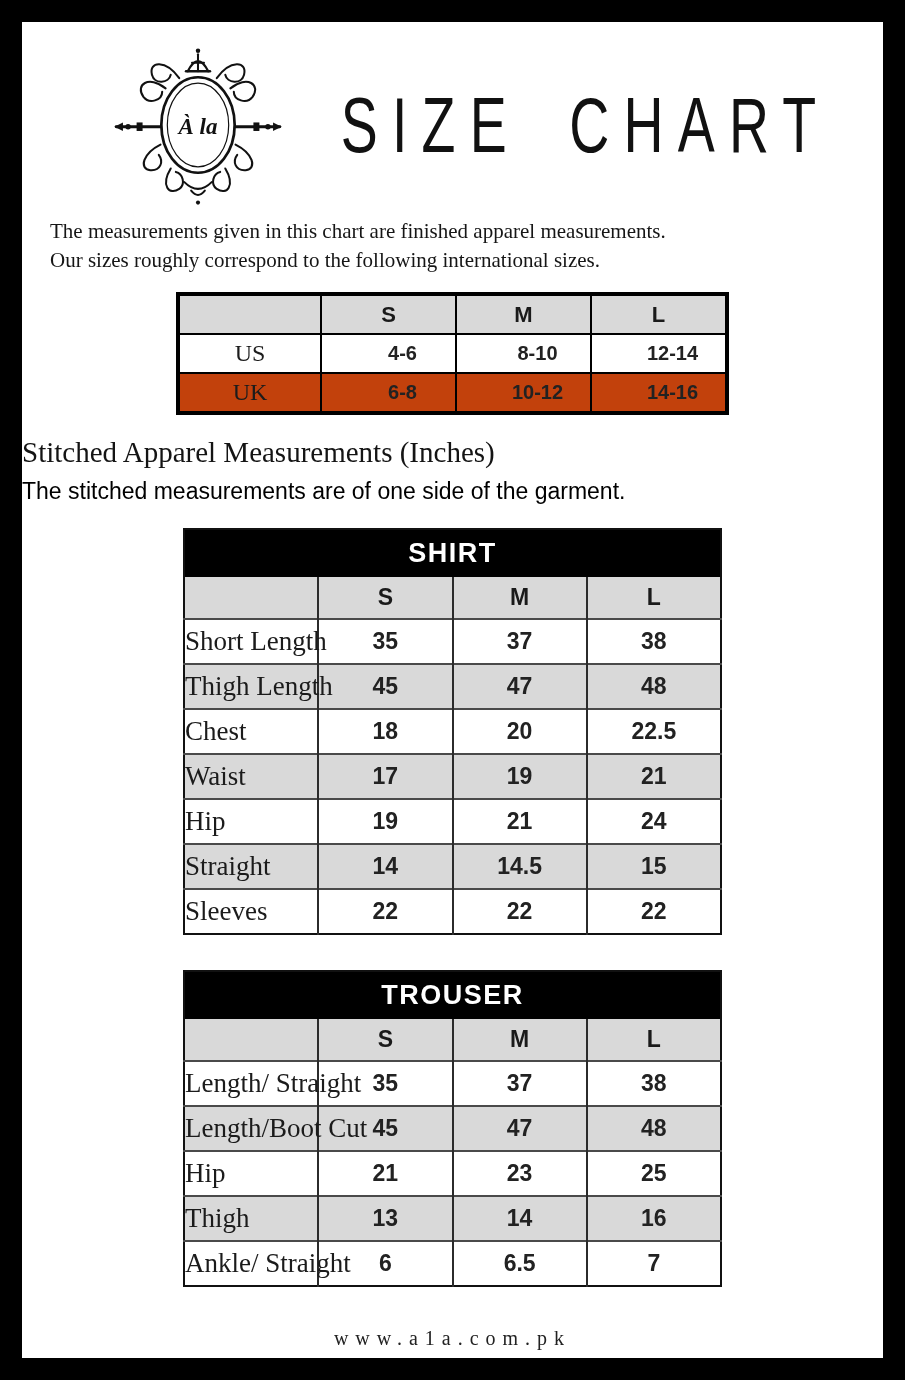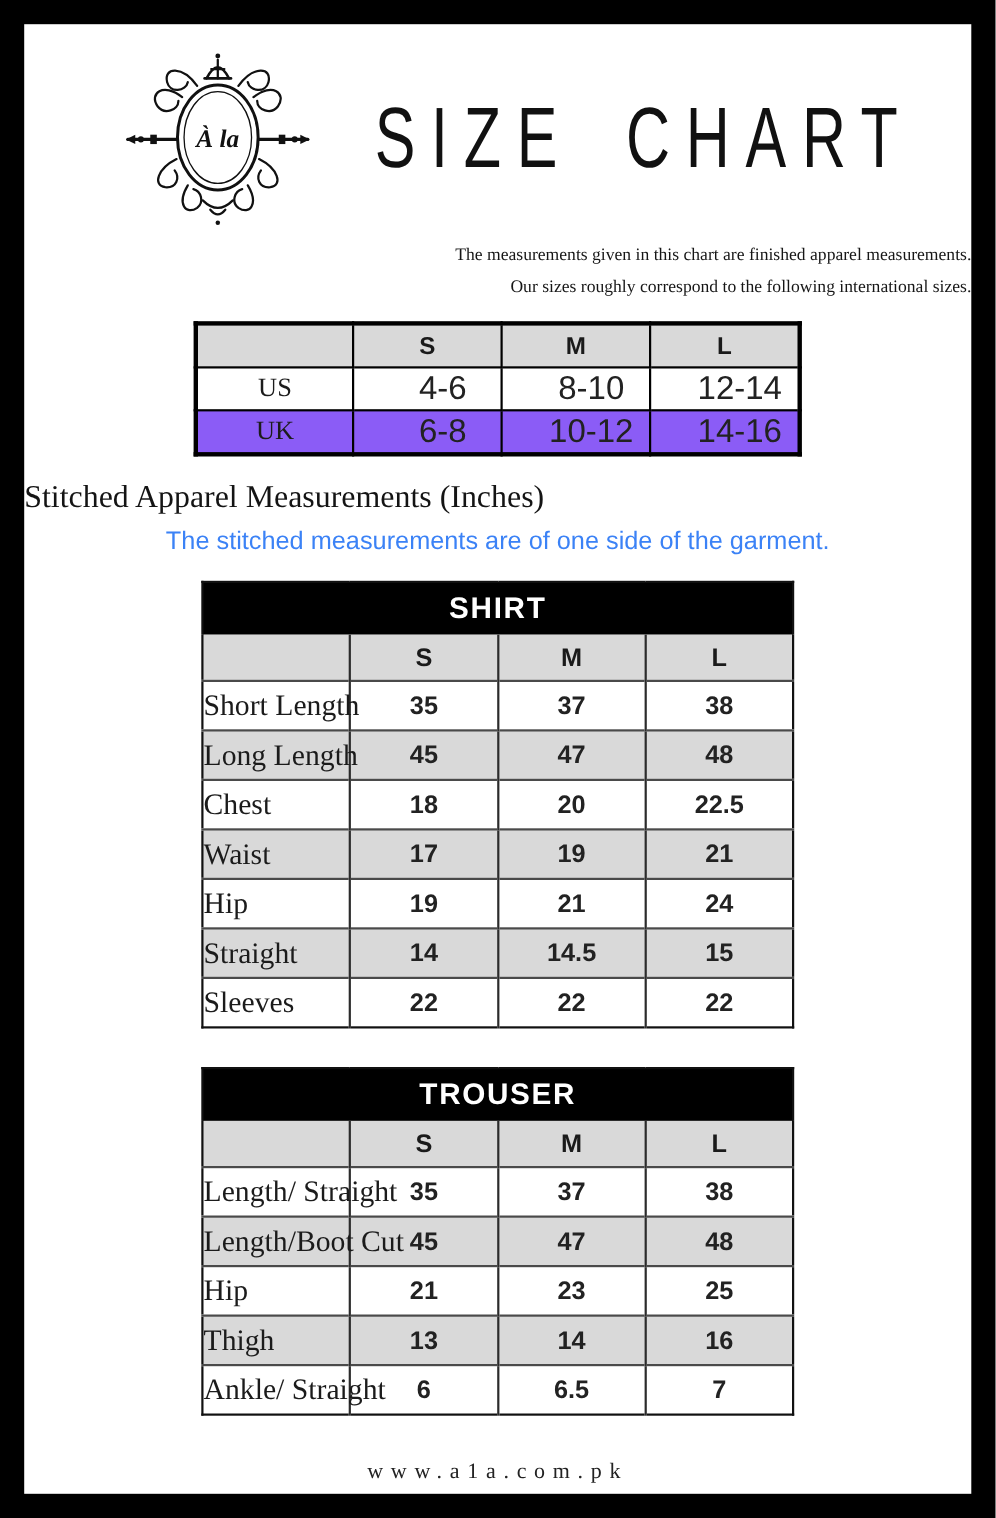--- a/index.html
+++ b/index.html
@@ -23,40 +23,40 @@
     font-size:66px;
     letter-spacing:17px;
     word-spacing:22px;
     color:#111;
     transform:scale(0.84,1.18);
     transform-origin:center;
     white-space:nowrap;
   }
 
   
-  .intro{margin-top:10px;text-align:right;font-size:16px;line-height:29px;color:#161616;}
+  .intro{margin-top:10px;text-align:left;font-size:21px;line-height:29px;color:#161616;padding-left:28px;}
 
   
   table{border-collapse:collapse;margin:0 auto;table-layout:fixed;}
   td,th{padding:0;}
 
   
   .intl{width:539px;border:4px solid #000;margin-top:17px;}
   .intl td,.intl th{border:2px solid #000;height:37px;text-align:center;vertical-align:middle;}
   .intl .c0{width:140px;}
   .intl .c1,.intl .c2,.intl .c3{width:133px;}
   .intl .hdr{background:#d9d9d9;}
   .intl .hdr th{font-family:"Liberation Sans",sans-serif;font-weight:700;font-size:22px;color:#1a1a1a;}
-  .intl .r-alt{background:#8b5cf6;}
+  .intl .r-alt{background:#c2410c;}
   .intl .rlabel{font-family:"Liberation Serif",serif;font-weight:400;font-size:24px;}
-  .intl .val{font-family:"Liberation Sans",sans-serif;font-weight:400;font-size:30px;color:#222;padding-left:28px;}
+  .intl .val{font-family:"Liberation Sans",sans-serif;font-weight:700;font-size:20px;color:#222;padding-left:28px;}
 
   
   .section-heading{margin-top:21px;font-size:29px;color:#141414;}
-  .section-note{margin-top:9px;text-align:center;font-family:"Liberation Sans",sans-serif;font-size:23px;color:#3b82f6;}
+  .section-note{margin-top:9px;font-family:"Liberation Sans",sans-serif;font-size:23px;color:#000000;}
 
   
   .mtable{width:539px;border:2px solid #111;}
   .mtable .band th{
     background:#000;color:#fff;height:47px;
     font-family:"Liberation Sans",sans-serif;font-weight:700;
     font-size:27px;letter-spacing:1.5px;text-align:center;vertical-align:middle;
   }
   .mtable td,.mtable th{vertical-align:middle;}
   .mtable .sub td{background:#d9d9d9;height:41px;}
@@ -169,21 +169,21 @@
     </tr>
   </thead>
   <tbody>
     <tr>
       <td class="c0 rlabel">Short Length</td>
       <td class="c1 val">35</td>
       <td class="c2 val">37</td>
       <td class="c3 val">38</td>
     </tr>
     <tr class="r-alt">
-      <td class="c0 rlabel">Long Length</td>
+      <td class="c0 rlabel">Thigh Length</td>
       <td class="c1 val">45</td>
       <td class="c2 val">47</td>
       <td class="c3 val">48</td>
     </tr>
     <tr>
       <td class="c0 rlabel">Chest</td>
       <td class="c1 val">18</td>
       <td class="c2 val">20</td>
       <td class="c3 val">22.5</td>
     </tr>

